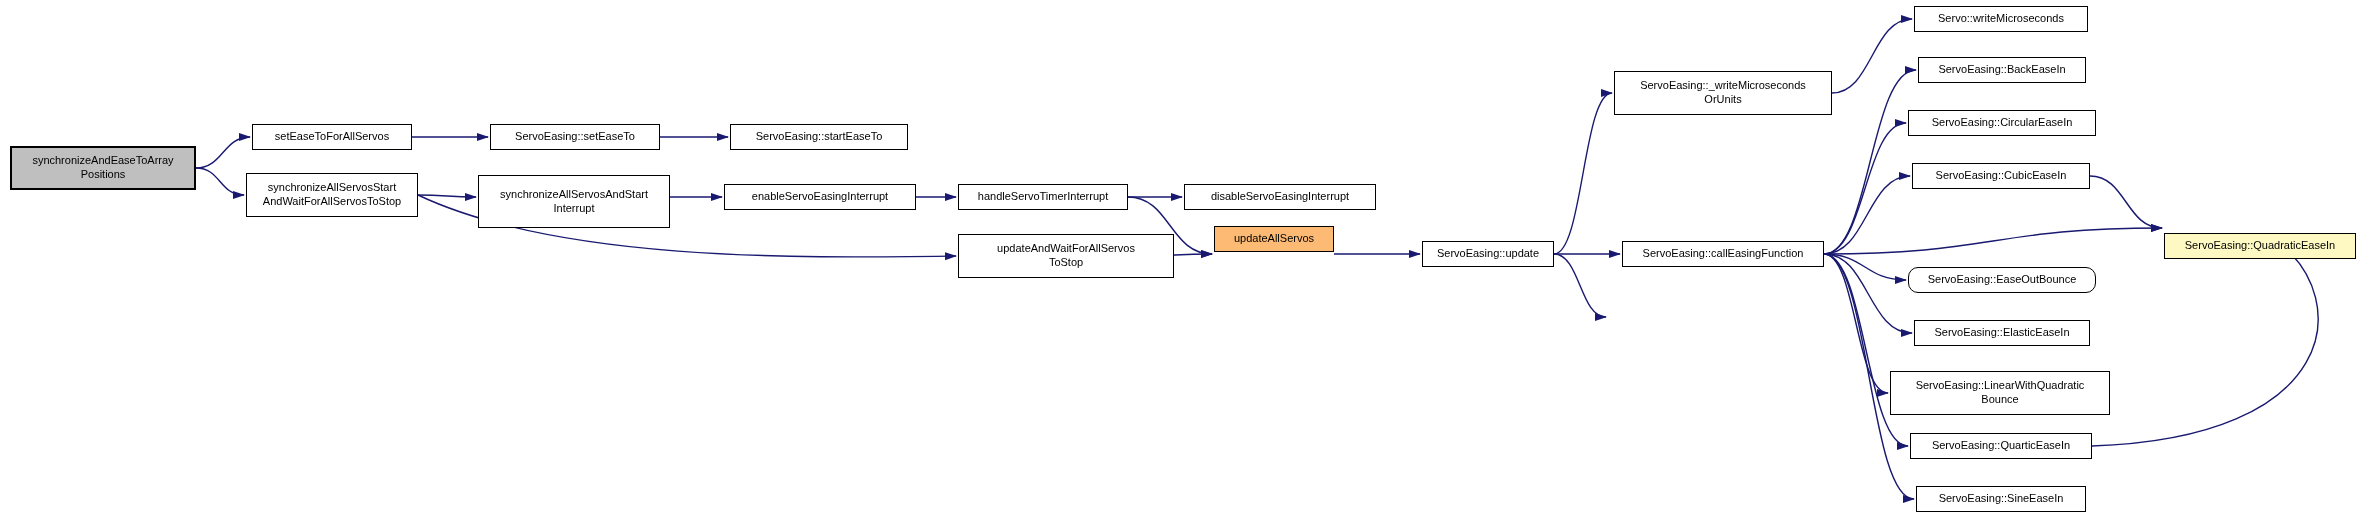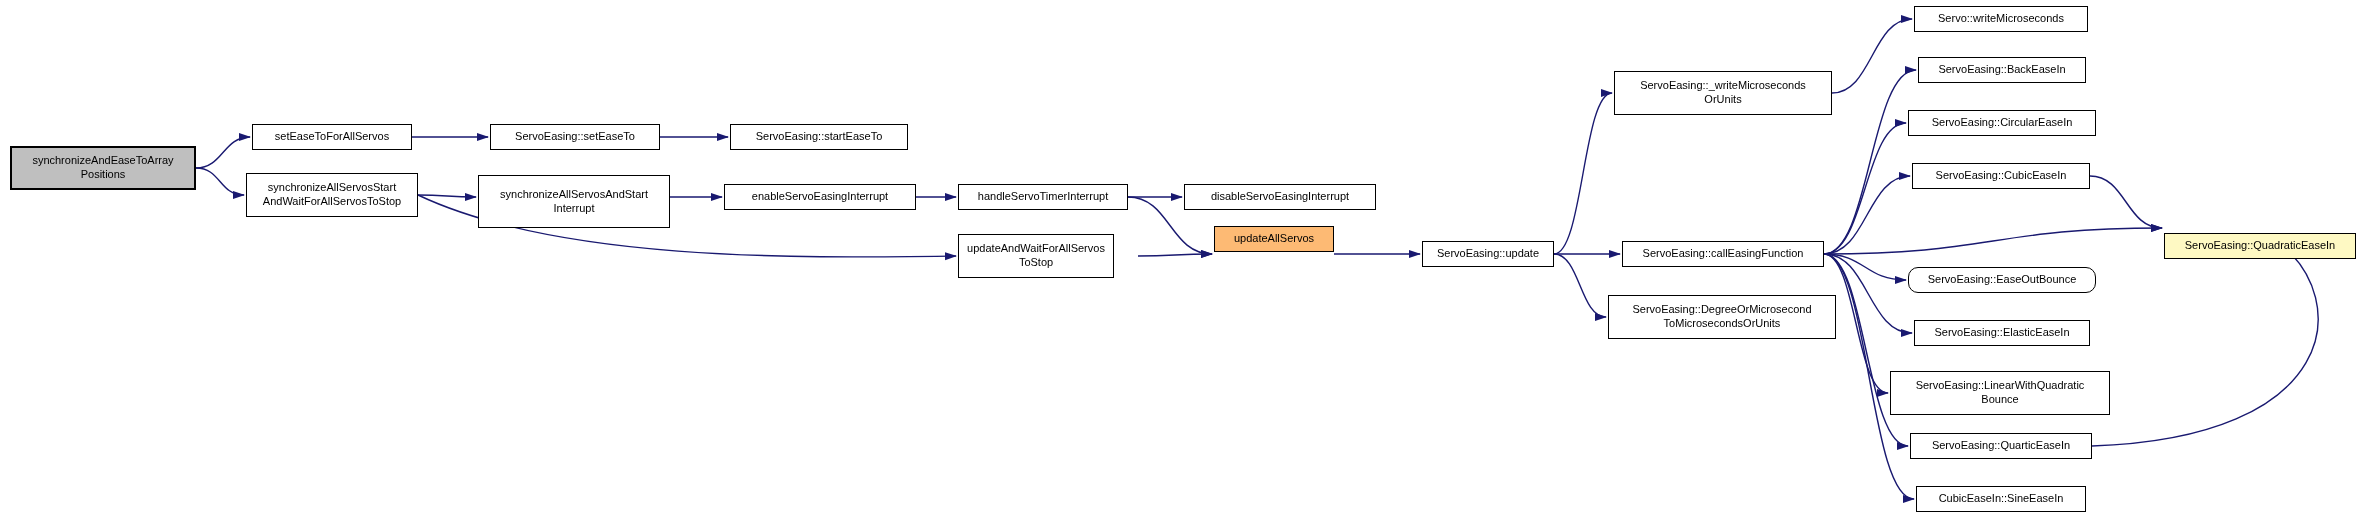--- a/index.html
+++ b/index.html
@@ -84,33 +84,31 @@
     <div class="node" style="left: 252px; top: 124px; width: 160px; height: 26px; border-color: rgb(0, 0, 0); background: rgb(255, 255, 255); color: rgb(0, 0, 0);">setEaseToForAllServos</div>
     <div class="node" style="left: 246px; top: 173px; width: 172px; height: 44px; border-color: rgb(0, 0, 0); background: rgb(255, 255, 255); color: rgb(0, 0, 0);">synchronizeAllServosStart
 AndWaitForAllServosToStop</div>
     <div class="node" style="left: 490px; top: 124px; width: 170px; height: 26px; border-color: rgb(0, 0, 0); background: rgb(255, 255, 255); color: rgb(0, 0, 0);">ServoEasing::setEaseTo</div>
     <div class="node" style="left: 730px; top: 124px; width: 178px; height: 26px; border-color: rgb(0, 0, 0); background: rgb(255, 255, 255); color: rgb(0, 0, 0);">ServoEasing::startEaseTo</div>
     <div class="node" style="left: 478px; top: 175px; width: 192px; height: 53px; border-color: rgb(0, 0, 0); background: rgb(255, 255, 255); color: rgb(0, 0, 0);">synchronizeAllServosAndStart
 Interrupt</div>
     <div class="node" style="left: 724px; top: 184px; width: 192px; height: 26px; border-color: rgb(0, 0, 0); background: rgb(255, 255, 255); color: rgb(0, 0, 0);">enableServoEasingInterrupt</div>
     <div class="node" style="left: 958px; top: 184px; width: 170px; height: 26px; border-color: rgb(0, 0, 0); background: rgb(255, 255, 255); color: rgb(0, 0, 0);">handleServoTimerInterrupt</div>
     <div class="node" style="left: 1184px; top: 184px; width: 192px; height: 26px; border-color: rgb(0, 0, 0); background: rgb(255, 255, 255); color: rgb(0, 0, 0);">disableServoEasingInterrupt</div>
-    <div class="node" style="left: 958px; top: 234px; width: 156px; height: 44px; border-color: rgb(0, 0, 0); background: rgb(255, 255, 255); color: rgb(0, 0, 0);">updateAndWaitForAllServos
+    <div class="node" style="left: 958px; top: 234px; width: 216px; height: 44px; border-color: rgb(0, 0, 0); background: rgb(255, 255, 255); color: rgb(0, 0, 0);">updateAndWaitForAllServos
 ToStop</div>
     <div class="node" style="left: 1214px; top: 226px; width: 120px; height: 26px; border-color: rgb(0, 0, 0); background: #fdba74; color: rgb(0, 0, 0);">updateAllServos</div>
     <div class="node" style="left: 1422px; top: 241px; width: 132px; height: 26px; border-color: rgb(0, 0, 0); background: rgb(255, 255, 255); color: rgb(0, 0, 0);">ServoEasing::update</div>
     <div class="node" style="left: 1614px; top: 71px; width: 218px; height: 44px; border-color: rgb(0, 0, 0); background: rgb(255, 255, 255); color: rgb(0, 0, 0);">ServoEasing::_writeMicroseconds
 OrUnits</div>
     <div class="node" style="left: 1622px; top: 241px; width: 202px; height: 26px; border-color: rgb(0, 0, 0); background: rgb(255, 255, 255); color: rgb(0, 0, 0);">ServoEasing::callEasingFunction</div>
-    <div class="node" style="left: 1608px; top: 295px; width: 228px; height: 44px; border-color: rgb(0, 0, 0); background: rgb(255, 255, 255); color: rgb(0, 0, 0);">ServoEasing::DegreeOrMicrosecond
-ToMicrosecondsOrUnits</div>
     <div class="node" style="left: 1914px; top: 6px; width: 174px; height: 26px; border-color: rgb(0, 0, 0); background: rgb(255, 255, 255); color: rgb(0, 0, 0);">Servo::writeMicroseconds</div>
     <div class="node" style="left: 1918px; top: 57px; width: 168px; height: 26px; border-color: rgb(0, 0, 0); background: rgb(255, 255, 255); color: rgb(0, 0, 0);">ServoEasing::BackEaseIn</div>
     <div class="node" style="left: 1908px; top: 110px; width: 188px; height: 26px; border-color: rgb(0, 0, 0); background: rgb(255, 255, 255); color: rgb(0, 0, 0);">ServoEasing::CircularEaseIn</div>
     <div class="node" style="left: 1912px; top: 163px; width: 178px; height: 26px; border-color: rgb(0, 0, 0); background: rgb(255, 255, 255); color: rgb(0, 0, 0);">ServoEasing::CubicEaseIn</div>
     <div class="node" style="left: 2164px; top: 233px; width: 192px; height: 26px; border-color: rgb(0, 0, 0); background: #fef9c3; color: rgb(0, 0, 0);">ServoEasing::QuadraticEaseIn</div>
     <div class="node" style="left: 1908px; top: 267px; width: 188px; height: 26px; border-color: rgb(0, 0, 0); background: rgb(255, 255, 255); color: rgb(0, 0, 0); border-radius: 10px;">ServoEasing::EaseOutBounce</div>
     <div class="node" style="left: 1914px; top: 320px; width: 176px; height: 26px; border-color: rgb(0, 0, 0); background: rgb(255, 255, 255); color: rgb(0, 0, 0);">ServoEasing::ElasticEaseIn</div>
     <div class="node" style="left: 1890px; top: 371px; width: 220px; height: 44px; border-color: rgb(0, 0, 0); background: rgb(255, 255, 255); color: rgb(0, 0, 0); text-align: center;">ServoEasing::LinearWithQuadratic
 Bounce</div>
     <div class="node" style="left: 1910px; top: 433px; width: 182px; height: 26px; border-color: rgb(0, 0, 0); background: rgb(255, 255, 255); color: rgb(0, 0, 0);">ServoEasing::QuarticEaseIn</div>
-    <div class="node" style="left: 1916px; top: 486px; width: 170px; height: 26px; border-color: rgb(0, 0, 0); background: rgb(255, 255, 255); color: rgb(0, 0, 0);">CubicEaseIn::SineEaseIn</div>
+    <div class="node" style="left: 1916px; top: 486px; width: 170px; height: 26px; border-color: rgb(0, 0, 0); background: rgb(255, 255, 255); color: rgb(0, 0, 0);">ServoEasing::SineEaseIn</div>
   </div>
 
 </body></html>

